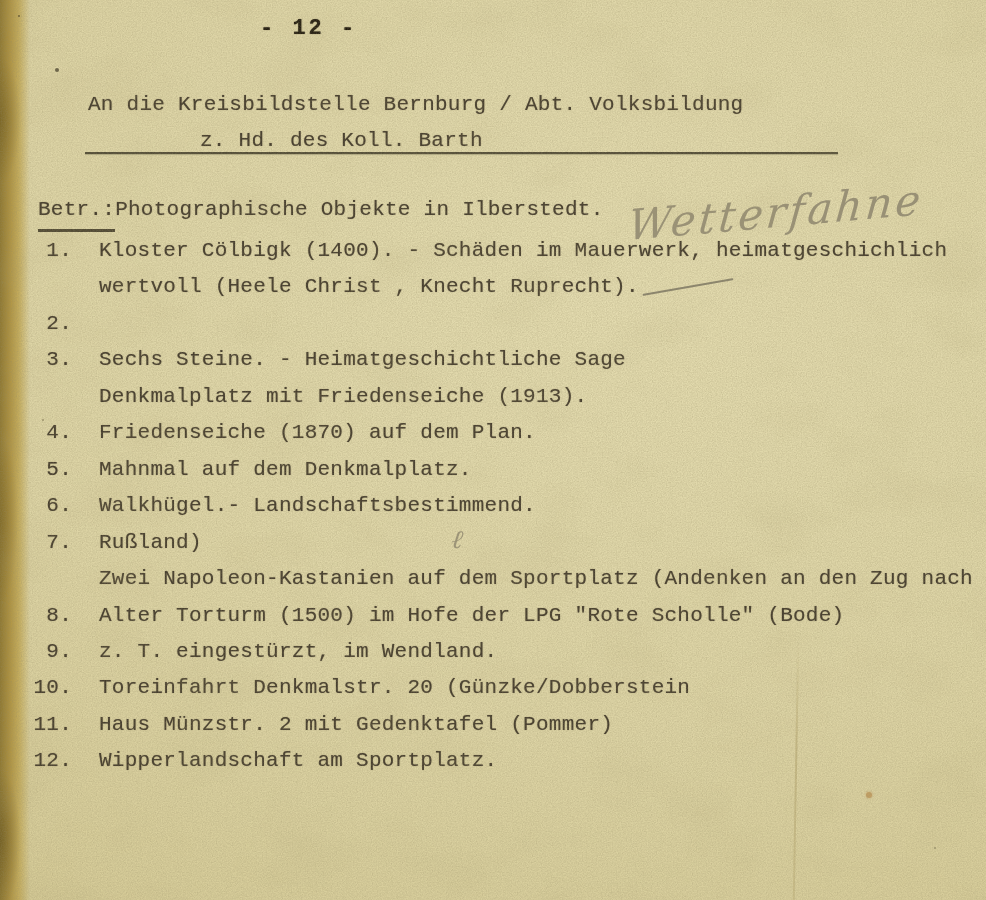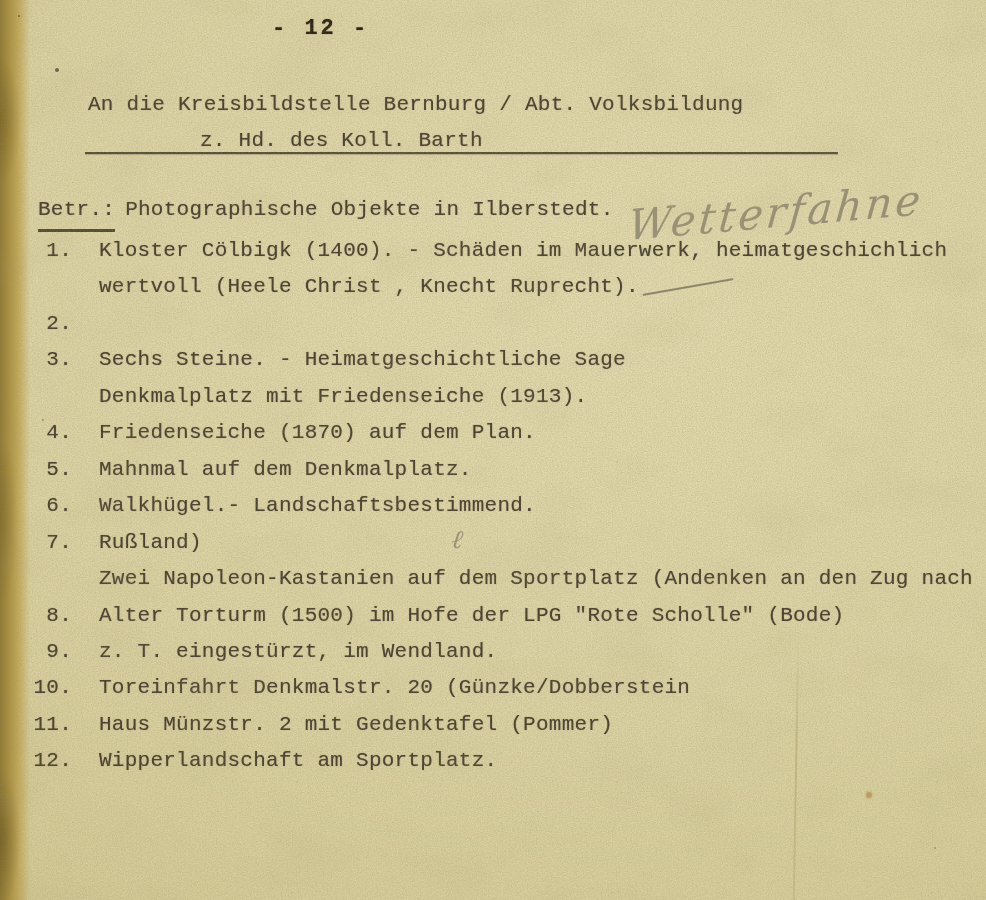--- a/index.html
+++ b/index.html
@@ -21,41 +21,41 @@
   }
   .typed{
     position:absolute;
     color:rgba(58,50,38,.88);
     font-size:21px;
     letter-spacing:.25px;
     white-space:pre;
     text-shadow:0 0 1px rgba(74,63,45,.55);
   }
   .page-number{
-    left:272px;top:16px;
+    left:260px;top:16px;
     font-weight:bold;
     color:rgba(28,22,12,.95);
     letter-spacing:3px;
     font-size:22px;
     text-shadow:0 0 1px rgba(30,24,12,.7);
   }
   .recipient-1{left:88px;top:93px;}
   .recipient-2{left:200px;top:129px;}
   .rule{
     position:absolute;height:2px;
     background:rgba(44,38,24,.78);
     box-shadow:0 1px 1px rgba(44,38,24,.25);
   }
   .recipient-rule{left:85px;top:152px;width:753px;}
   .subject{left:38px;top:198px;}
   .subject-label{
     border-bottom:3px solid rgba(44,38,24,.8);
     padding-bottom:8px;
   }
-  .subject-text{margin-left:10px;}
+  .subject-text{}
   
   .list{
     position:absolute;left:28px;top:233px;width:950px;
     font-size:21px;line-height:36.45px;
     color:rgba(58,50,38,.88);
     letter-spacing:.25px;
     text-shadow:0 0 1px rgba(74,63,45,.55);
   }
   .item{display:flex;}
   .item .num{flex:0 0 44px;text-align:right;}

